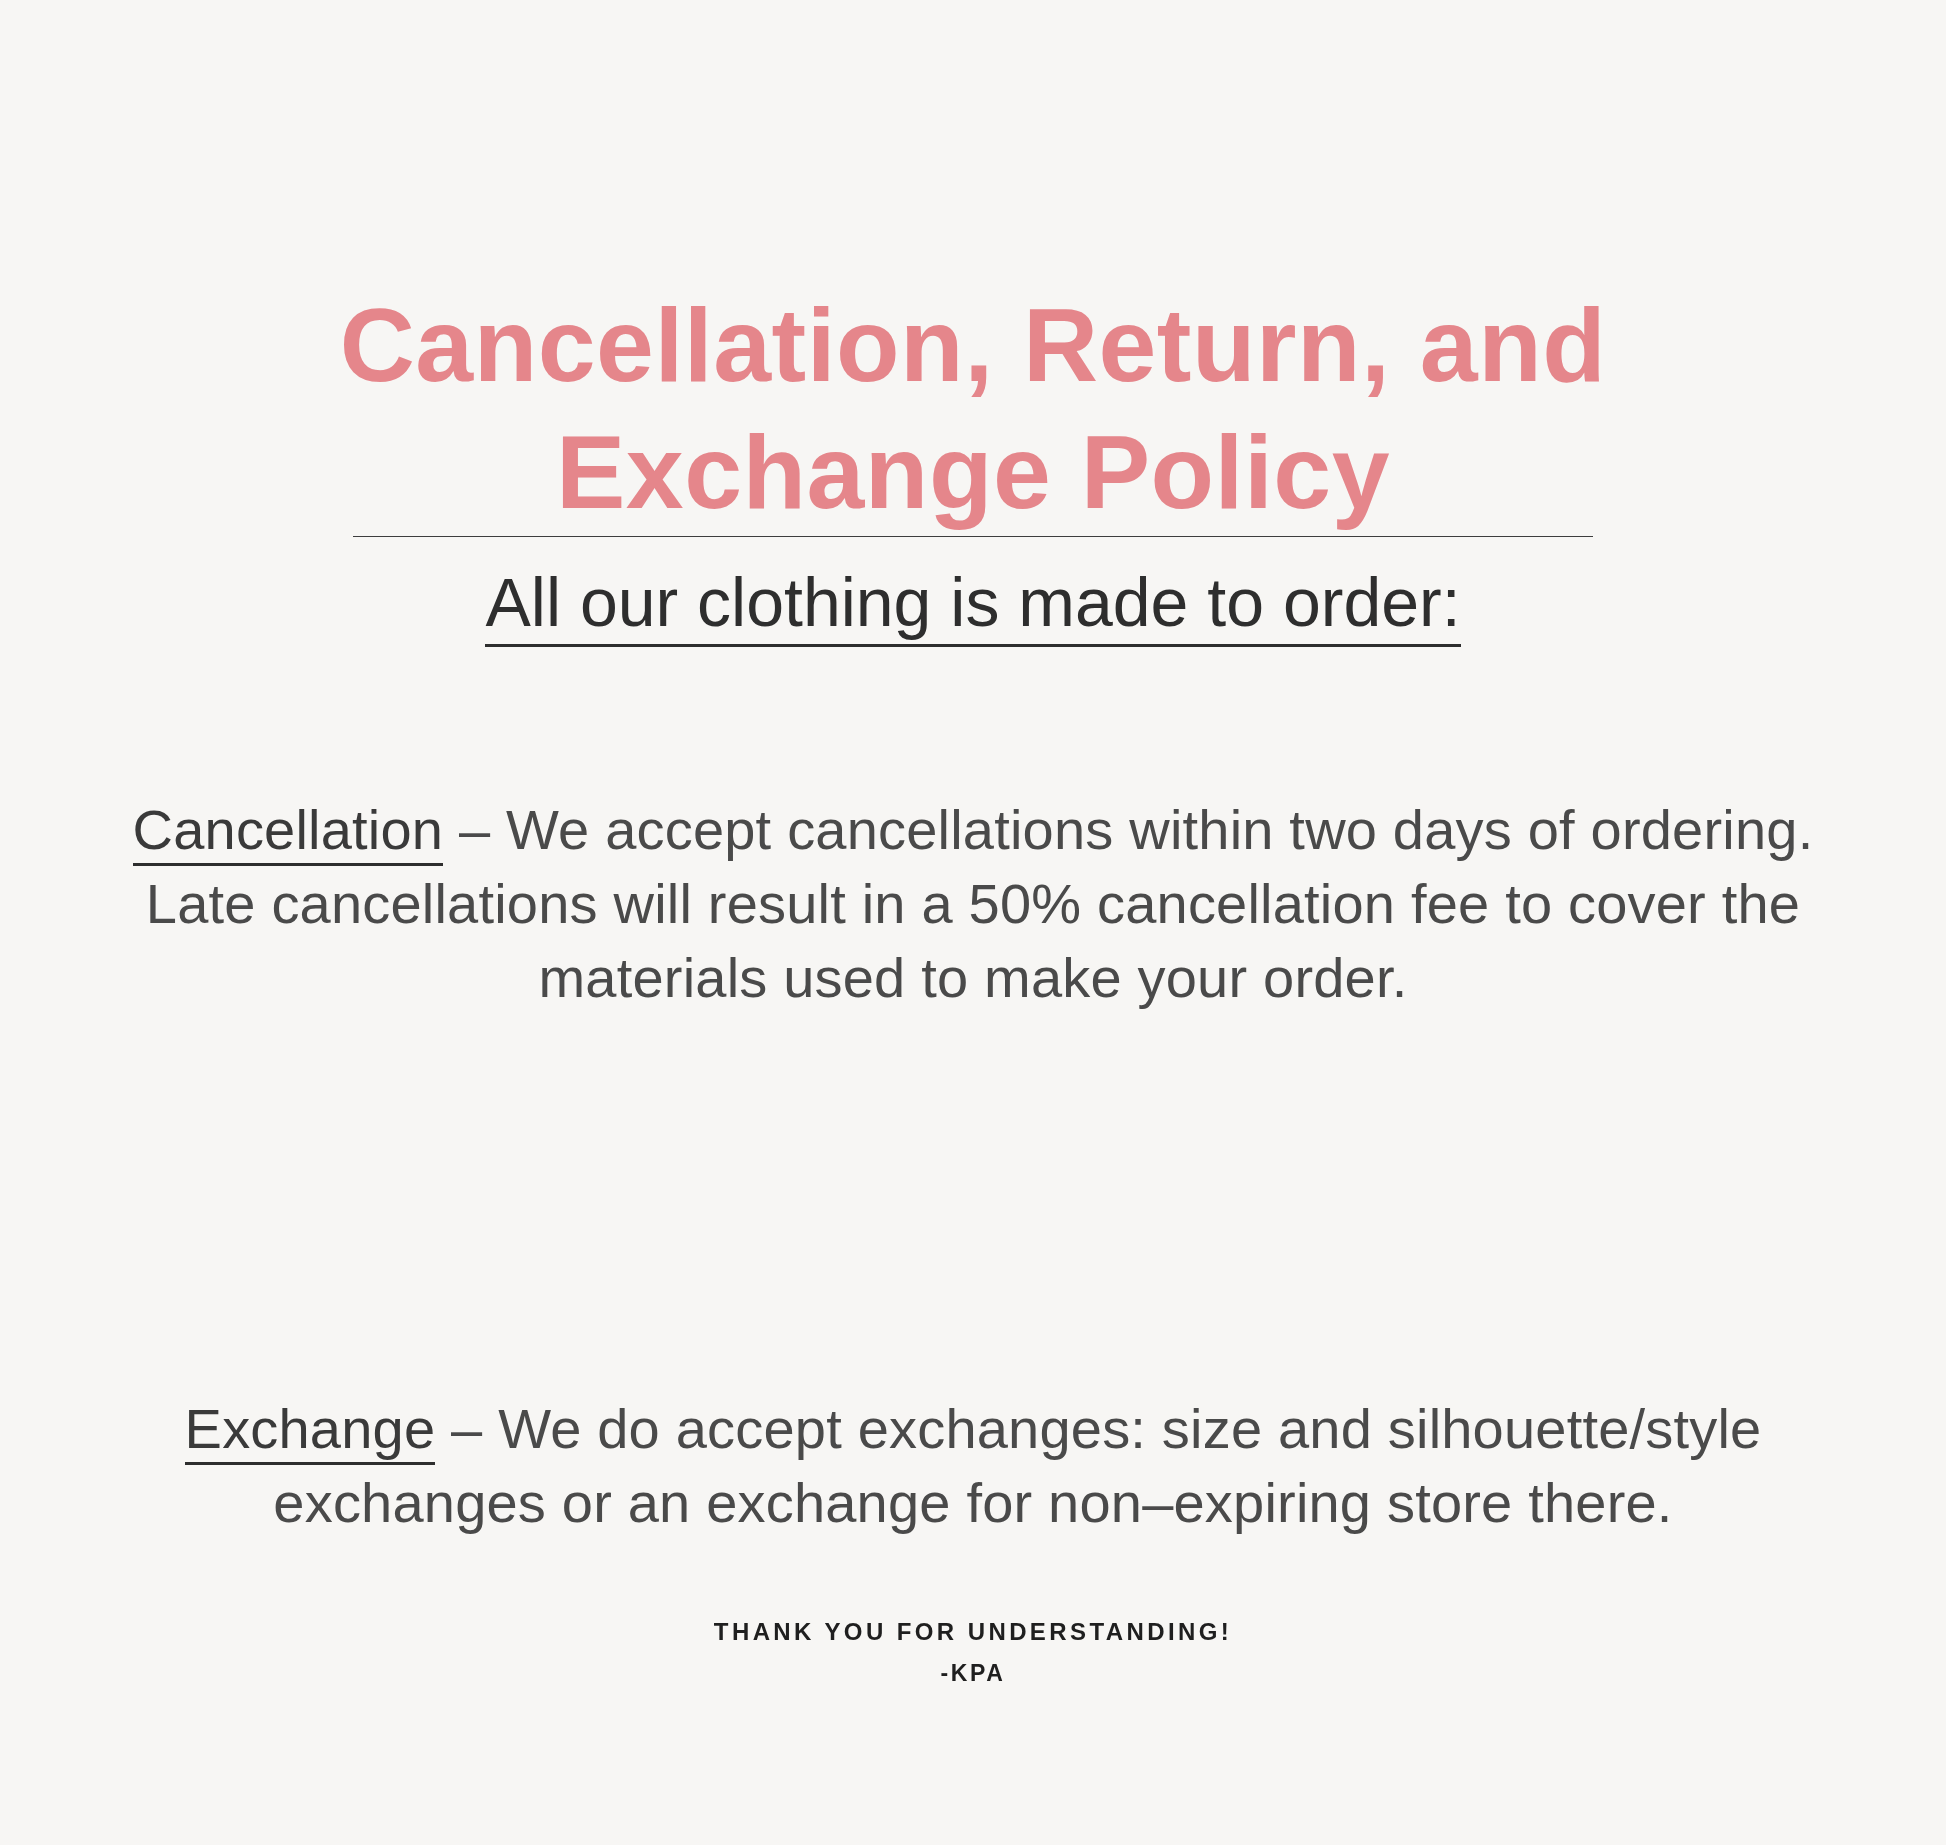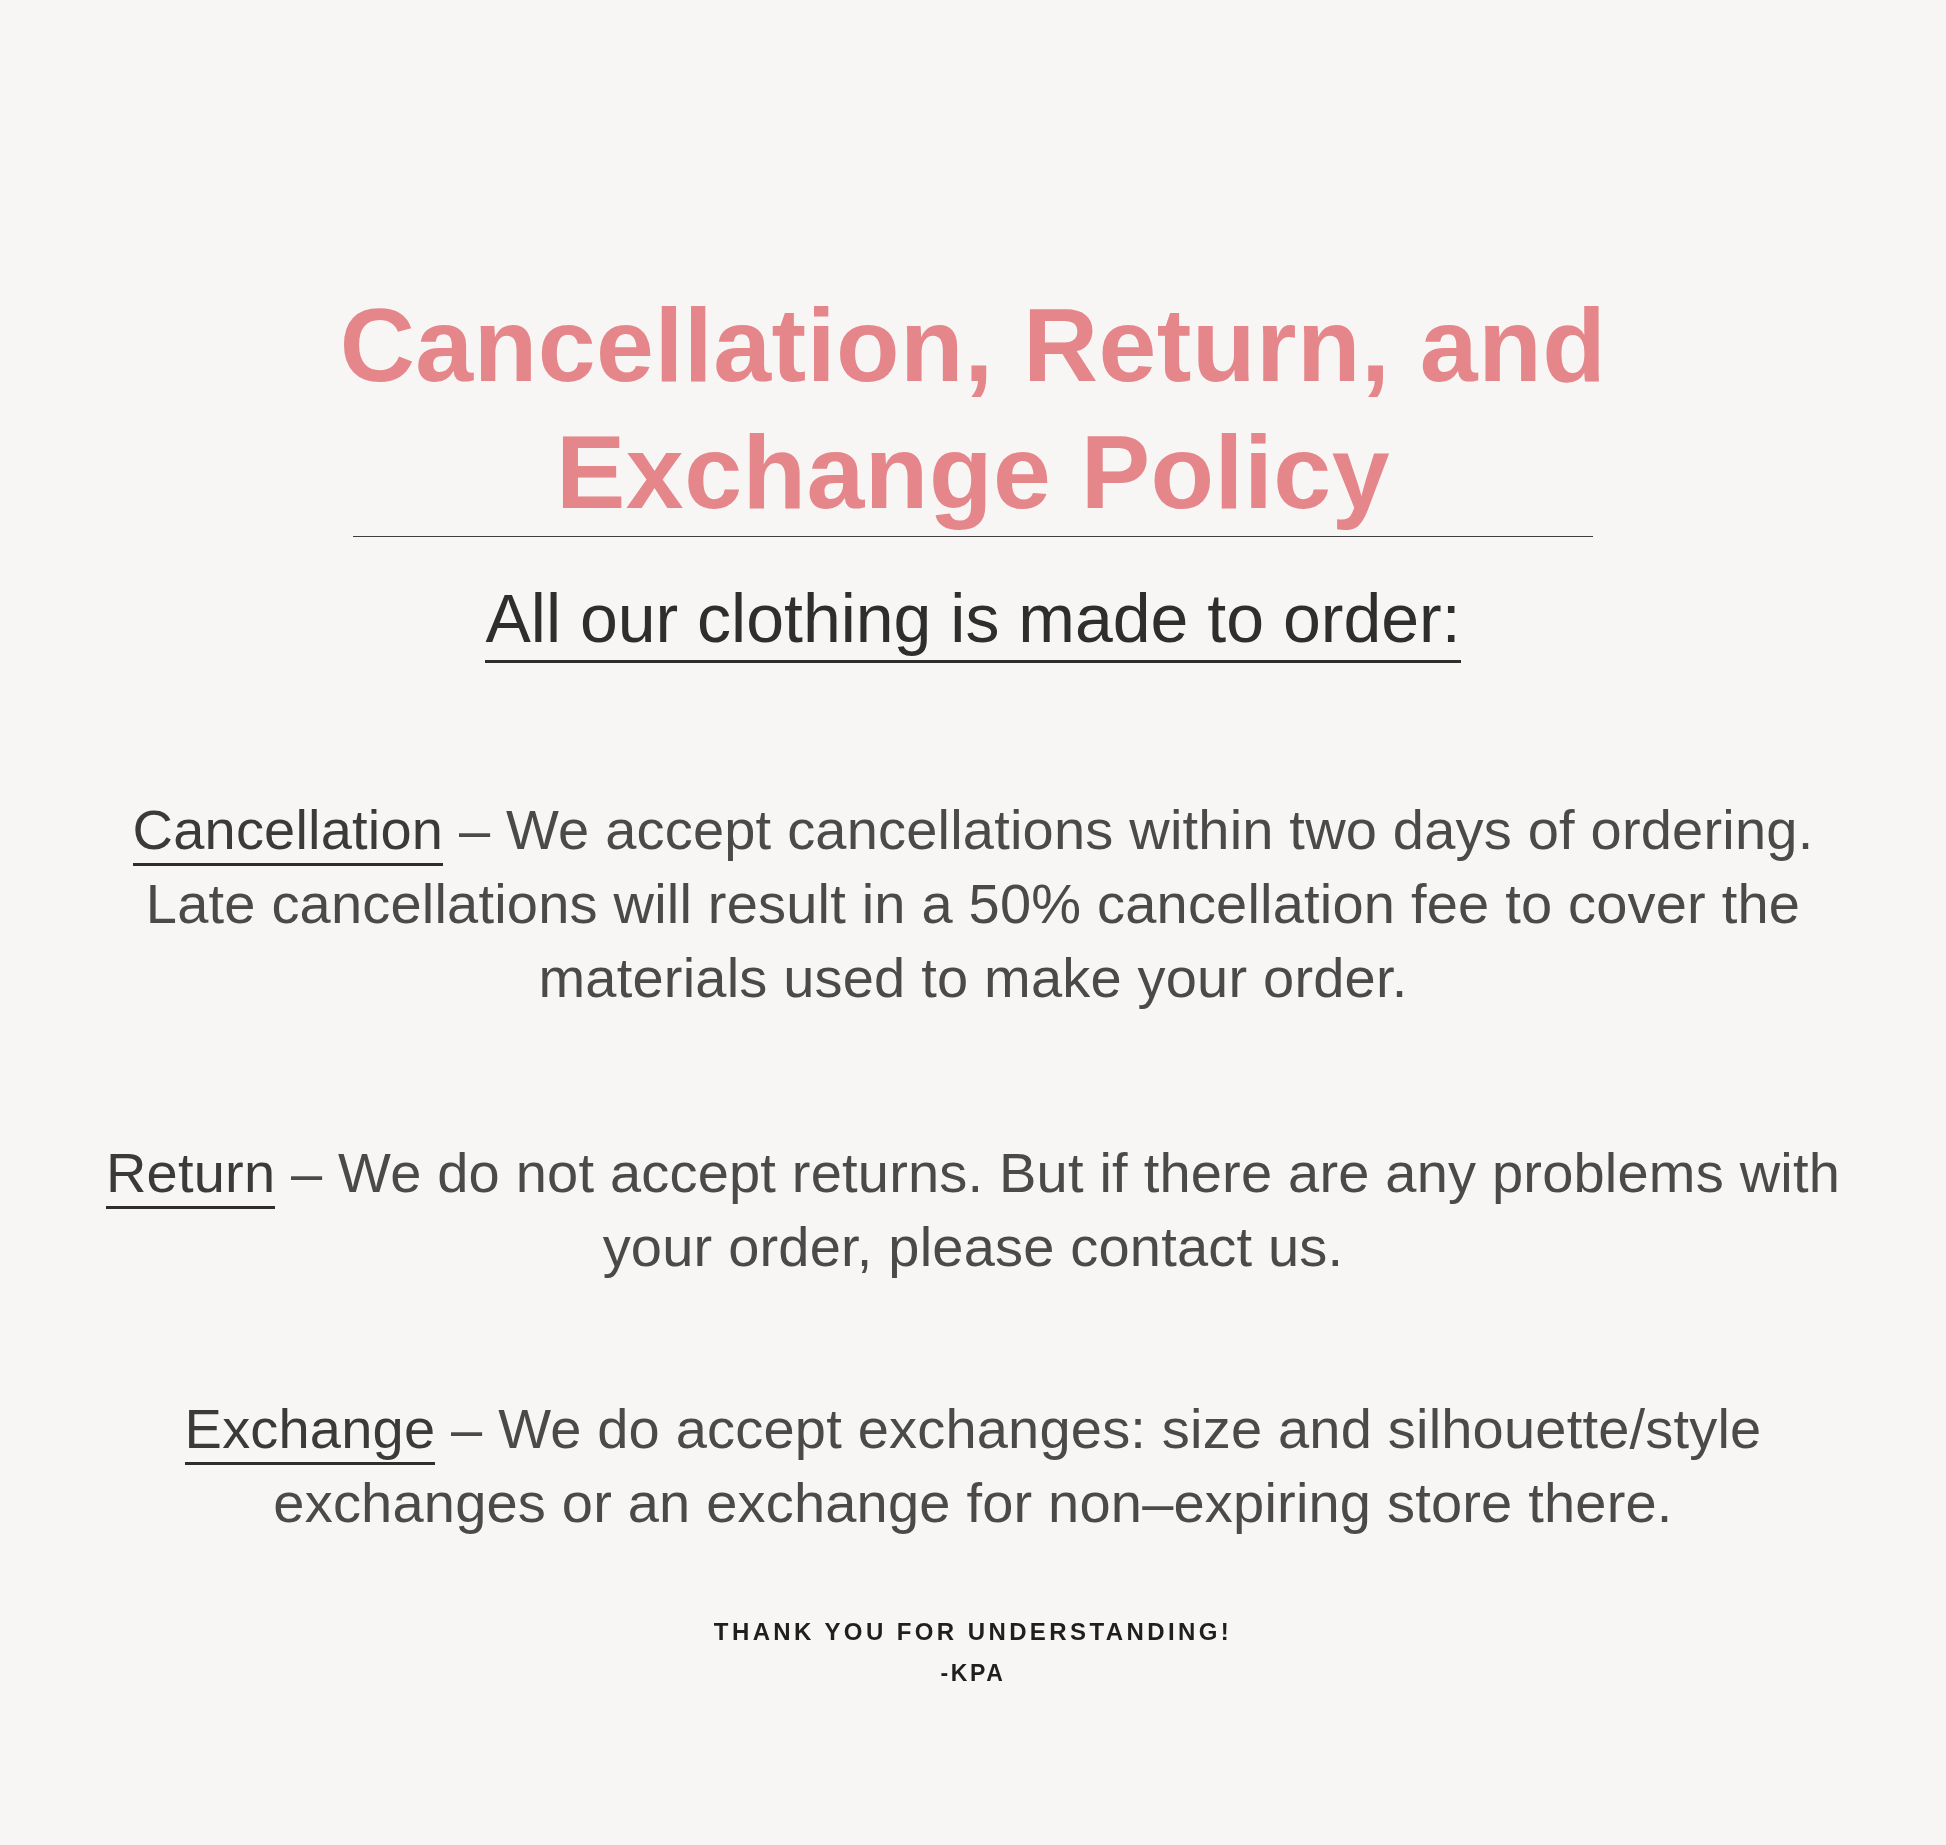--- a/index.html
+++ b/index.html
@@ -50,21 +50,20 @@
     position: absolute;
     top: 560px;
     left: 50%;
     transform: translateX(-50%);
     width: 1600px;
     text-align: center;
     color: #2e2e2e;
     font-weight: 300;
     font-size: 68px;
     line-height: 1.25;
-    margin-top: 16px;
   }
   .subtitle .u {
     border-bottom: 3px solid #2e2e2e;
     padding-bottom: 4px;
   }
 
   .body-block {
     position: absolute;
     left: 50%;
     transform: translateX(-50%);
@@ -118,23 +117,20 @@
   <div class="divider"></div>
 
   <div class="subtitle">
     <span class="u">All our clothing is made to order:</span>
   </div>
 
   <p class="body-block" id="para-cancellation">
     <span class="term">Cancellation</span><span> – We accept cancellations within two days of ordering. Late cancellations will result in a 50% cancellation fee to cover the materials used to make your order.</span>
   </p>
 
-  <p class="body-block" id="para-return">
-    <span class="term">Return</span><span> – We do not accept returns. But if there are any problems with your order, please contact us.</span>
-  </p>
 
   <p class="body-block" id="para-exchange">
     <span class="term">Exchange</span><span> – We do accept exchanges: size and silhouette/style exchanges or an exchange for non–expiring store there.</span>
   </p>
 
   <div class="footer" id="footer-sign">-KPA</div>
   <div class="footer" id="footer-thanks">THANK YOU FOR UNDERSTANDING!</div>
 
 </div>
 

